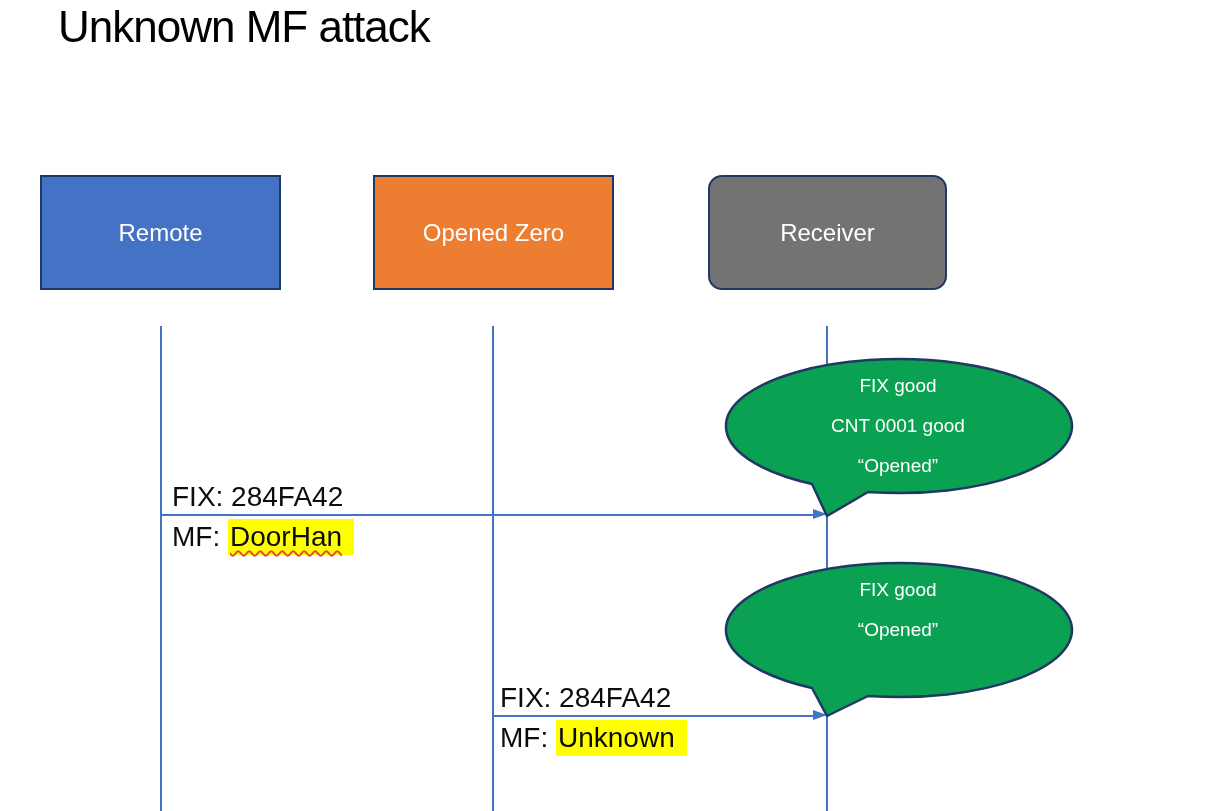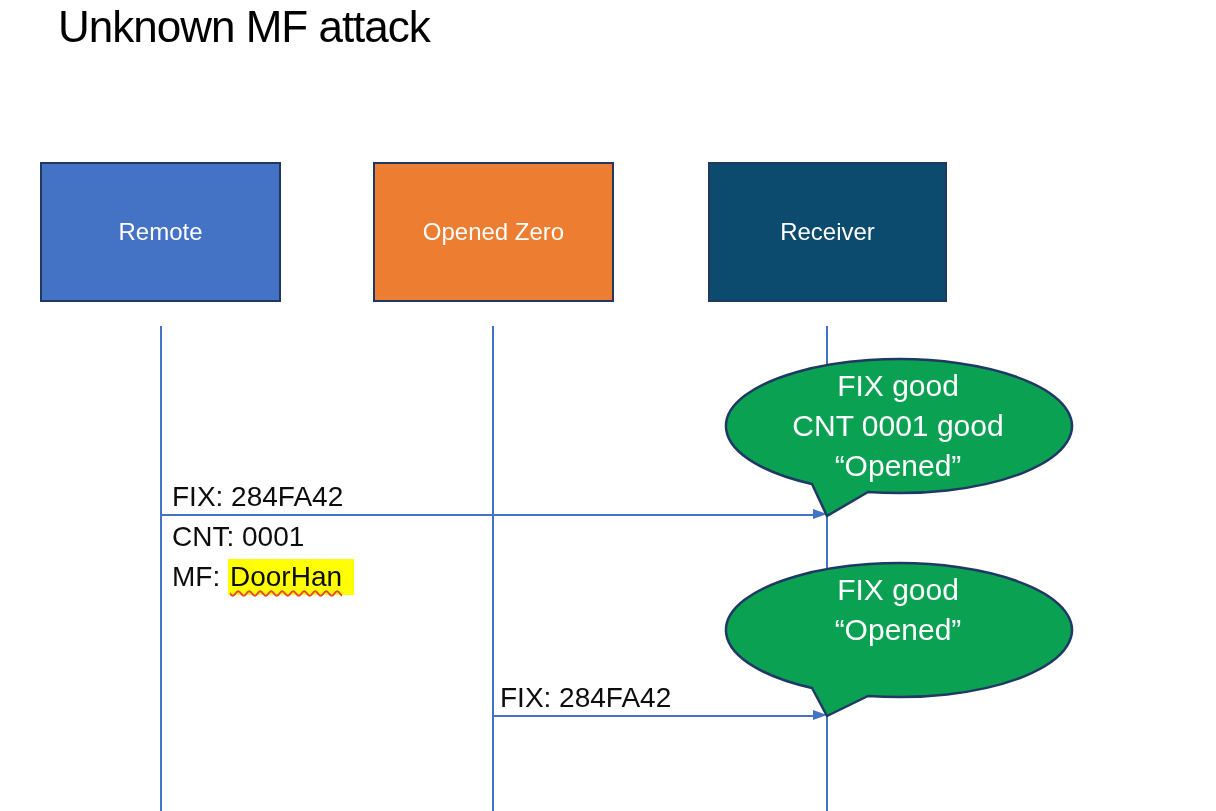--- a/index.html
+++ b/index.html
@@ -20,36 +20,36 @@
     top: 2px;
     font-size: 44px;
     font-weight: 300;
     letter-spacing: -1px;
     color: #000000;
     white-space: nowrap;
   }
 
   .actor {
     position: absolute;
-    top: 162px;
+    top: 175px;
     width: 241px;
-    height: 140px;
+    height: 115px;
     border: 2.5px solid #1f3864;
     display: flex;
     align-items: center;
     justify-content: center;
   }
   .actor .actor-label {
     color: #ffffff;
     font-size: 24px;
     white-space: nowrap;
   }
   .actor-remote   { left: 40px;  background: #4472c4; }
   .actor-flipper  { left: 373px; background: #ed7d31; }
-  .actor-receiver { left: 708px; width: 239px; background: #0c4a6e; }
+  .actor-receiver { left: 708px; width: 239px; background: #737373; border-radius: 14px; }
 
   .lifeline {
     position: absolute;
     top: 326px;
     height: 485px;
     width: 1.6px;
     background: #4472c4;
   }
   .lifeline-remote   { left: 160px;   }
   .lifeline-flipper  { left: 492.4px; }
@@ -99,21 +99,21 @@
   }
   .callout-1-svg { top: 352px; }
   .callout-2-svg { top: 556px; }
 
   .callout-text {
     position: absolute;
     left: 748px;
     width: 300px;
     text-align: center;
     color: #ffffff;
-    font-size: 30px;
+    font-size: 19px;
     line-height: 40px;
     white-space: nowrap;
   }
   .callout-1-text { top: 366px; }
   .callout-2-text { top: 570px; }
 </style>
 </head>
 <body>
 
 <div class="slide">
@@ -138,30 +138,30 @@
   <div class="arrow-head arrow1-head"></div>
 
   <div class="arrow-line arrow2-line"></div>
   <div class="arrow-head arrow2-head"></div>
 
   <div class="msg msg-1">
     <div>
       <span>FIX: 284FA42</span>
     </div>
     <div>
-      <span>CNT: </span><span>0001</span>
-    </div>
-    <div>
       <span>MF: </span><span class="hl sq">DoorHan</span>
     </div>
   </div>
 
   <div class="msg msg-2">
     <div>
       <span>FIX: 284FA42</span>
+    </div>
+    <div>
+      <span>MF: </span><span class="hl">Unknown</span>
     </div>
   </div>
 
   <svg class="callout-svg callout-1-svg" viewBox="0 0 362 172" aria-hidden="true">
     <path d="M 109 164 L 94 132 A 173 67 0 1 1 150 140 Z" fill="#0ba153" stroke="#1f3864" stroke-width="2.5" stroke-linejoin="round"></path>
   </svg>
   <div class="callout-text callout-1-text">
     <div>FIX good</div>
     <div>CNT 0001 good</div>
     <div>“Opened”</div>

